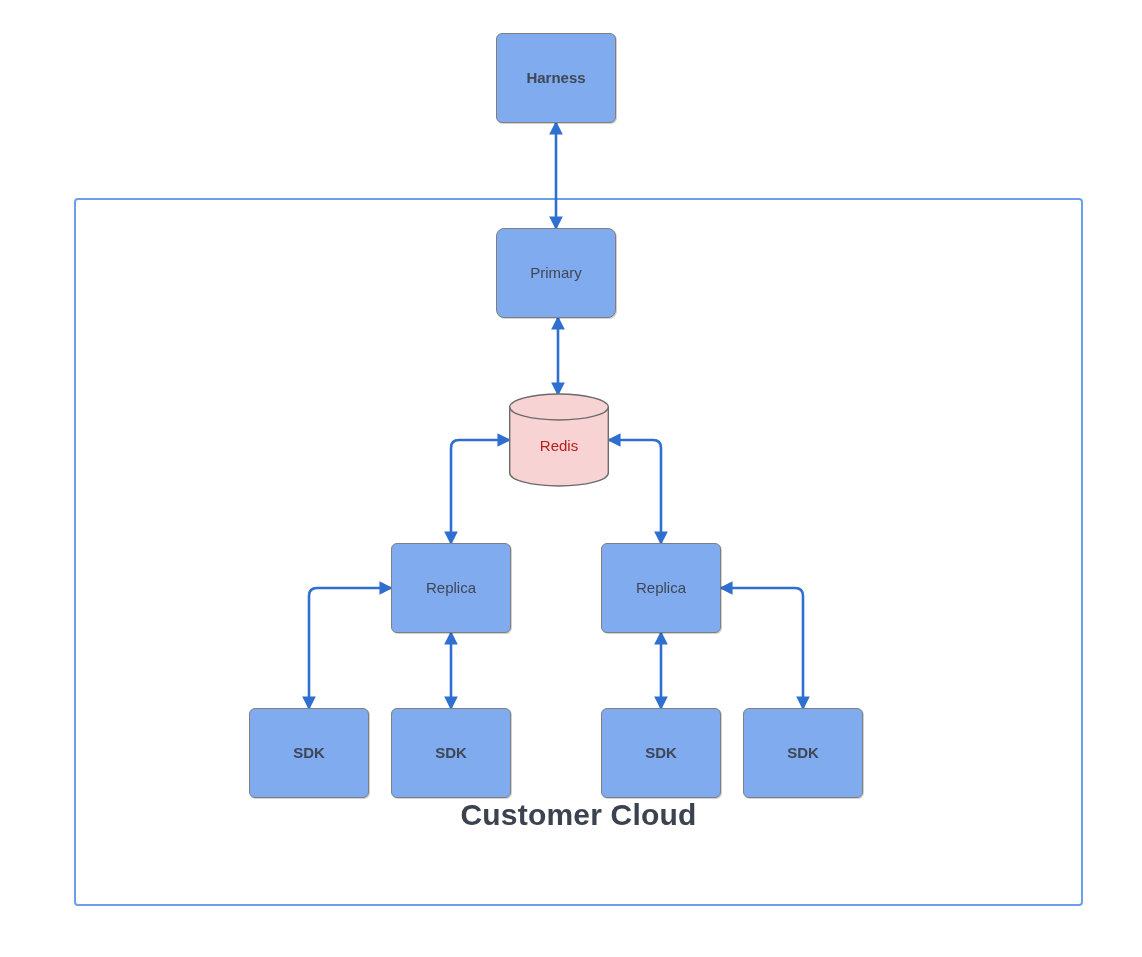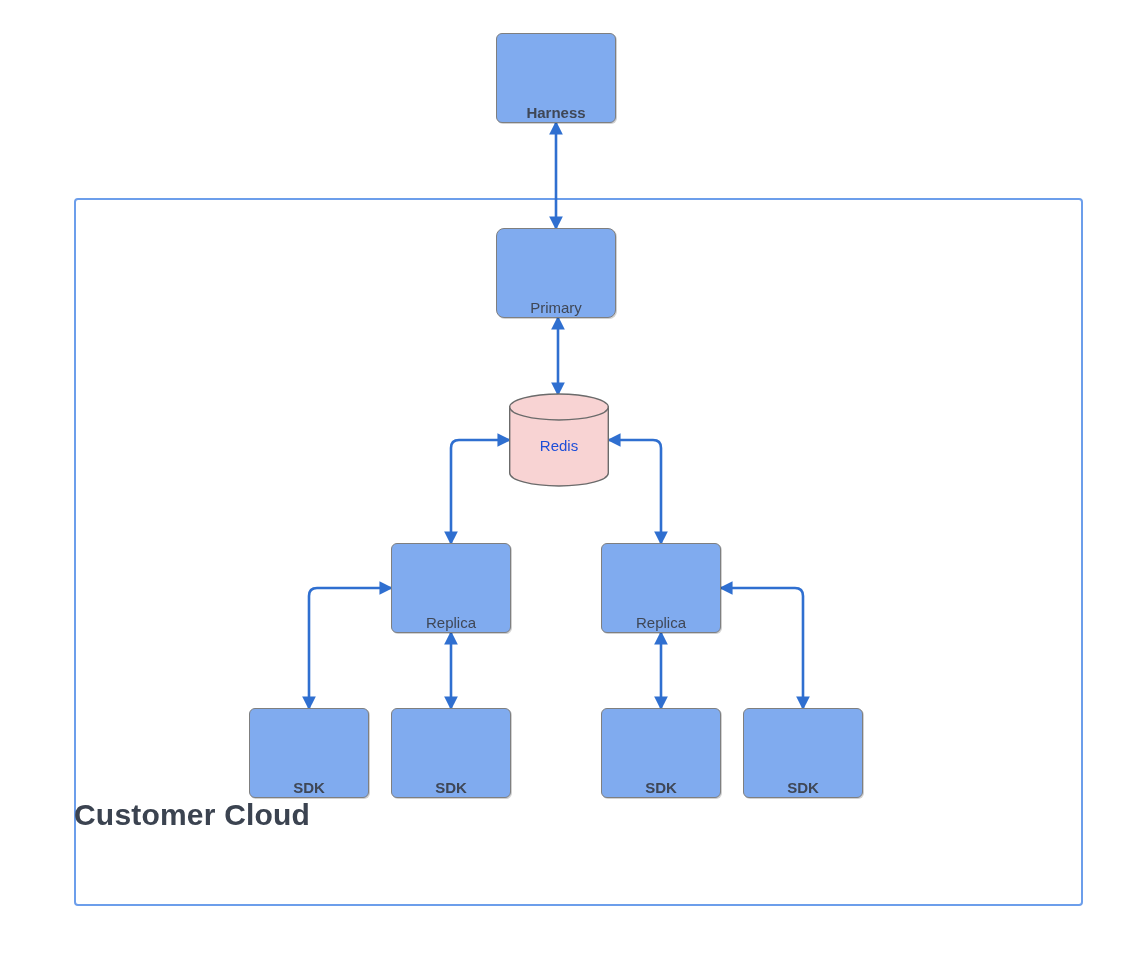--- a/index.html
+++ b/index.html
@@ -27,32 +27,32 @@
   }
   .group-box {
     position: absolute;
     box-sizing: border-box;
     border: 2px solid #6c9eeb;
     border-radius: 4px;
     background: transparent;
   }
   .group-label {
     position: absolute;
-    text-align: left;
+    text-align: center;
     color: #3b4350;
     font-weight: bold;
     font-size: 30px;
     letter-spacing: 0.2px;
     white-space: nowrap;
   }
   .node {
     position: absolute;
     box-sizing: border-box;
     display: flex;
-    align-items: flex-end;
+    align-items: center;
     justify-content: center;
     border-radius: 6px;
     color: #3f4756;
     font-size: 15px;
     text-align: center;
     line-height: 1.2;
   }
   .node.process {
     background: #80ABEF;
     border: 1px solid #7f7f7f;
@@ -111,21 +111,21 @@
 
   <div class="node process" id="node-primary" style="left: 496px; top: 228px; width: 120px; height: 90px; background: rgb(128, 171, 239); border-color: rgb(127, 127, 127); color: rgb(63, 71, 86); border-radius: 8px;">
     <span>Primary</span>
   </div>
 
   <div class="cyl" id="node-redis" style="left: 509px; top: 394px; width: 100px; height: 92px;">
     <svg id="redis-svg" xmlns="http://www.w3.org/2000/svg" width="100" height="92" viewBox="0 0 100 92">
       <path id="redis-body" fill="#F8D3D3" stroke="#6b6b6b" stroke-width="1.4" d="M 0.7 13 L 0.7 79 A 49.3 13 0 0 0 99.3 79 L 99.3 13 Z"></path>
       <path id="redis-top" fill="#F8D3D3" stroke="#6b6b6b" stroke-width="1.4" d="M 0.7 13 A 49.3 13 0 0 0 99.3 13 A 49.3 13 0 0 0 0.7 13 Z"></path>
     </svg>
-    <div class="cyl-label" id="redis-label" style="top: 42.5px; color: #1d4ed8;">Redis</div>
+    <div class="cyl-label" id="redis-label" style="top: 42.5px; color: #b91c1c;">Redis</div>
   </div>
 
   <div class="node process" id="node-replica-left" style="left: 391px; top: 543px; width: 120px; height: 90px; background: rgb(128, 171, 239); border-color: rgb(127, 127, 127); color: rgb(63, 71, 86);">
     <span>Replica</span>
   </div>
 
   <div class="node process" id="node-replica-right" style="left: 601px; top: 543px; width: 120px; height: 90px; background: rgb(128, 171, 239); border-color: rgb(127, 127, 127); color: rgb(63, 71, 86);">
     <span>Replica</span>
   </div>
 

